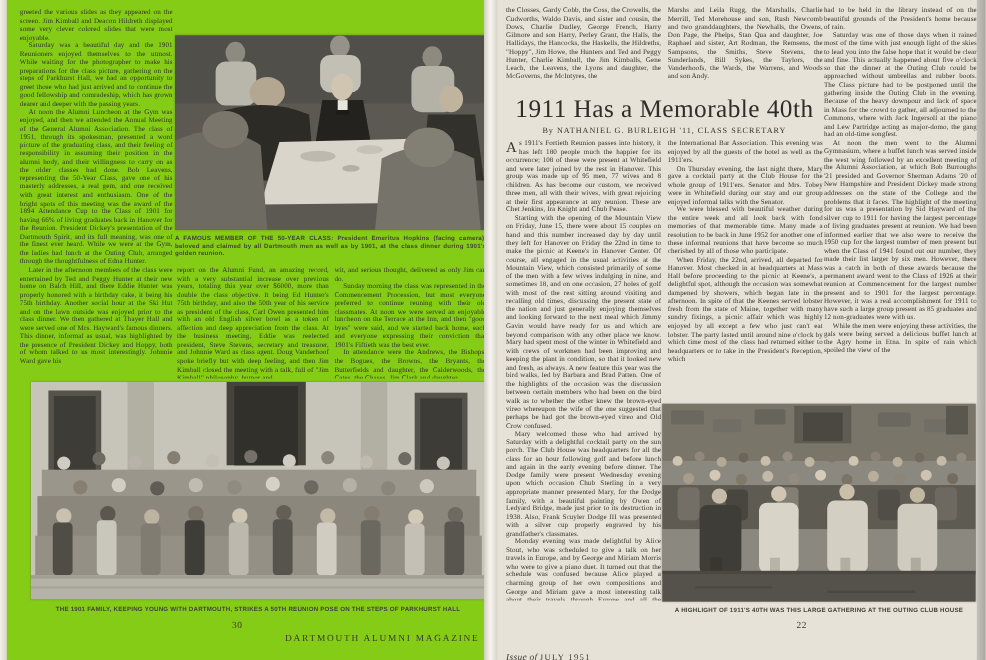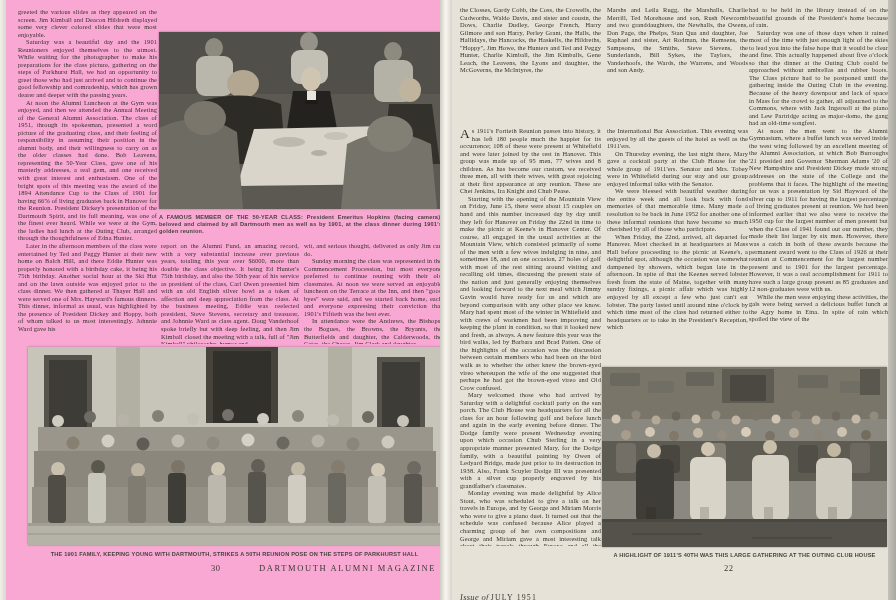--- a/index.html
+++ b/index.html
@@ -1,19 +1,19 @@
 <!DOCTYPE html>
 <html lang="en"><head>
 <meta charset="utf-8">
 <style>
   html,body{margin:0;padding:0;}
   body{width:896px;height:600px;overflow:hidden;background:#b8b6af;}
   #canvas{position:relative;width:896px;height:600px;background:#e4e1d6;font-family:"Liberation Serif",serif;color:#35332c;}
   .page{position:absolute;top:0;height:600px;}
-  #page-left{left:6px;width:440px;background:#f9a8d4;}
+  #page-left{left:6px;width:440px;background:#84cc16;}
   #page-right{left:452px;width:436px;background:#e6e2d8;}
   .edge-left{position:absolute;left:0;top:0;width:6px;height:600px;background:linear-gradient(90deg,#f2f0ea,#d9d6cc);}
   .gutter{position:absolute;left:440px;top:0;width:12px;height:600px;background:linear-gradient(90deg,#cfccc2,#f6f4ee 45%,#f1efe8 60%,#d6d3c9);}
   .edge-right{position:absolute;left:888px;top:0;width:8px;height:600px;background:linear-gradient(90deg,#c4c2bb,#a9a7a0);}
   .col{position:absolute;overflow:hidden;font-size:6.4px;line-height:7.55px;text-align:justify;hyphens:auto;letter-spacing:0.1px;}
   .col p{margin:0;text-indent:8px;}
   .col p:first-child{text-indent:0;}
   .dropcap{float:left;font-size:13.5px;line-height:12px;padding:1px 2px 0 0;color:#2e2c27;}
   .photo{position:absolute;overflow:hidden;background:#8a877f;box-shadow:0 0 2px rgba(60,58,50,.5);}
   .photo svg{display:block;width:100%;height:100%;}
@@ -141,34 +141,36 @@
         <rect y="176" width="413" height="22" fill="#b5b2a7"></rect>
         <rect y="176" width="413" height="3" fill="#a19e93"></rect>
         <rect y="186" width="413" height="2" fill="#a6a398"></rect>
       </svg>
     </div>
 
     <div class="caption center" style="left:22px;top:551px;width:413px;">THE 1901 FAMILY, KEEPING YOUNG WITH DARTMOUTH, STRIKES A 50TH REUNION POSE ON THE STEPS OF PARKHURST HALL</div>
 
     <div class="folio" style="left:205px;top:563px;">30</div>
 
-    <div class="mag-footer" style="right:10px;top:563px;">DARTMOUTH ALUMNI MAGAZINE</div>
+    <div class="mag-footer" style="right:10px;top:575px;">DARTMOUTH ALUMNI MAGAZINE</div>
   </div>
 
   <div class="page" id="page-right">
 
     <div class="col" style="left:8px;top:6px;width:141px;height:74px;">
       <p>the Closses, Gardy Cobb, the Coss, the Crowells, the Cudworths, Waldo Davis, and sister and cousin, the Dows, Charlie Dudley, George French, Harry Gilmore and son Harry, Perley Grant, the Halls, the Hallidays, the Hancocks, the Haskells, the Hildreths, "Hoppy", Jim Howe, the Hunters and Ted and Peggy Hunter, Charlie Kimball, the Jim Kimballs, Gene Leach, the Leavens, the Lyons and daughter, the McGoverns, the McIntyres, the</p>
     </div>
 
     <div class="col" style="left:155px;top:6px;width:141px;height:74px;">
       <p>Marshs and Leila Rugg, the Marshalls, Charlie Merrill, Ted Morehouse and son, Rush Newcomb and two granddaughters, the Newhalls, the Owens, Don Page, the Phelps, Stan Qua and daughter, Joe Raphael and sister, Art Rodman, the Remsens, the Sampsons, the Smiths, Steve Stevens, the Sunderlands, Bill Sykes, the Taylors, the Vanderhoofs, the Wards, the Warrens, and Woods and son Andy.</p>
     </div>
 
-
+    <div class="title" style="left:8px;top:86px;width:288px;">1911 Has a Memorable 40th</div>
+
+    <div class="byline" style="left:8px;top:114px;width:288px;">By NATHANIEL G. BURLEIGH '11, CLASS SECRETARY</div>
 
     <div class="col" style="left:8px;top:127px;width:141px;height:419px;">
       <span class="dropcap">A</span>
       <div>
           <p>s 1911's Fortieth Reunion passes into history, it has left 180 people much the happier for its occurrence; 108 of these were present at Whitefield and were later joined by the rest in Hanover. This group was made up of 95 men, 77 wives and 8 children. As has become our custom, we received three men, all with their wives, with great rejoicing at their first appearance at any reunion. These are Chet Jenkins, Ira Knight and Chub Pease.</p>
           <p>Starting with the opening of the Mountain View on Friday, June 15, there were about 15 couples on hand and this number increased day by day until they left for Hanover on Friday the 22nd in time to make the picnic at Keene's in Hanover Center. Of course, all engaged in the usual activities at the Mountain View, which consisted primarily of some of the men with a few wives indulging in nine, and sometimes 18, and on one occasion, 27 holes of golf with most of the rest sitting around visiting and recalling old times, discussing the present state of the nation and just generally enjoying themselves and looking forward to the next meal which Jimmy Gavin would have ready for us and which are beyond comparison with any other place we know. Mary had spent most of the winter in Whitefield and with crews of workmen had been improving and keeping the plant in condition, so that it looked new and fresh, as always. A new feature this year was the bird walks, led by Barbara and Brad Patten. One of the highlights of the occasion was the discussion between certain members who had been on the bird walk as to whether the other knew the brown-eyed vireo whereupon the wife of the one suggested that perhaps he had got the brown-eyed vireo and Old Crow confused.</p>
           <p>Mary welcomed those who had arrived by Saturday with a delightful cocktail party on the sun porch. The Club House was headquarters for all the class for an hour following golf and before lunch and again in the early evening before dinner. The Dodge family were present Wednesday evening upon which occasion Chub Sterling in a very appropriate manner presented Mary, for the Dodge family, with a beautiful painting by Owen of Ledyard Bridge, made just prior to its destruction in 1938. Also, Frank Scuyler Dodge III was presented with a silver cup properly engraved by his grandfather's classmates.</p>
           <p>Monday evening was made delightful by Alice Stout, who was scheduled to give a talk on her travels in Europe, and by George and Miriam Morris who were to give a piano duet. It turned out that the schedule was confused because Alice played a charming group of her own compositions and George and Miriam gave a most interesting talk about their travels through Europe and all the Mediterranean countries, where he was visiting in behalf of</p>
         </div>
     </div>

